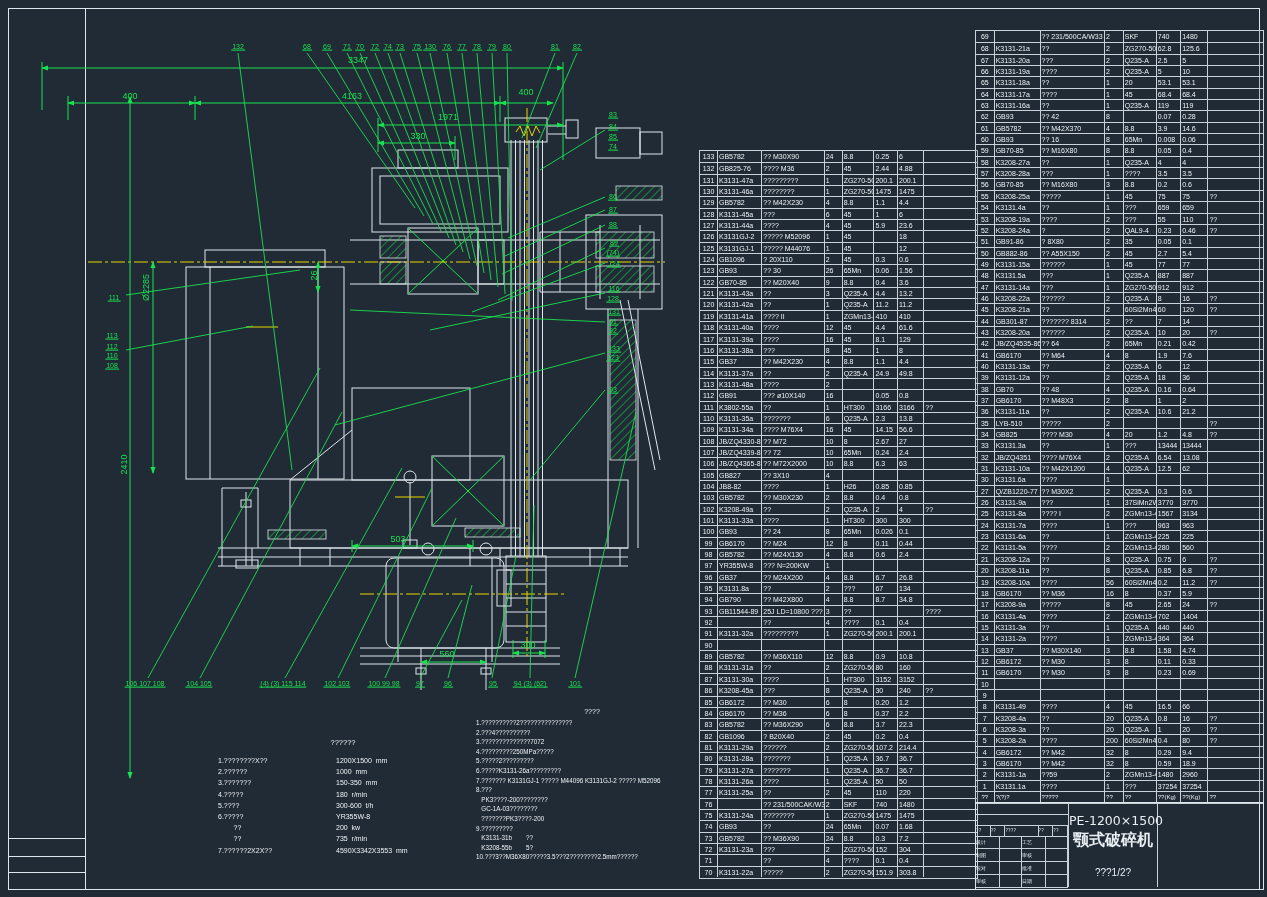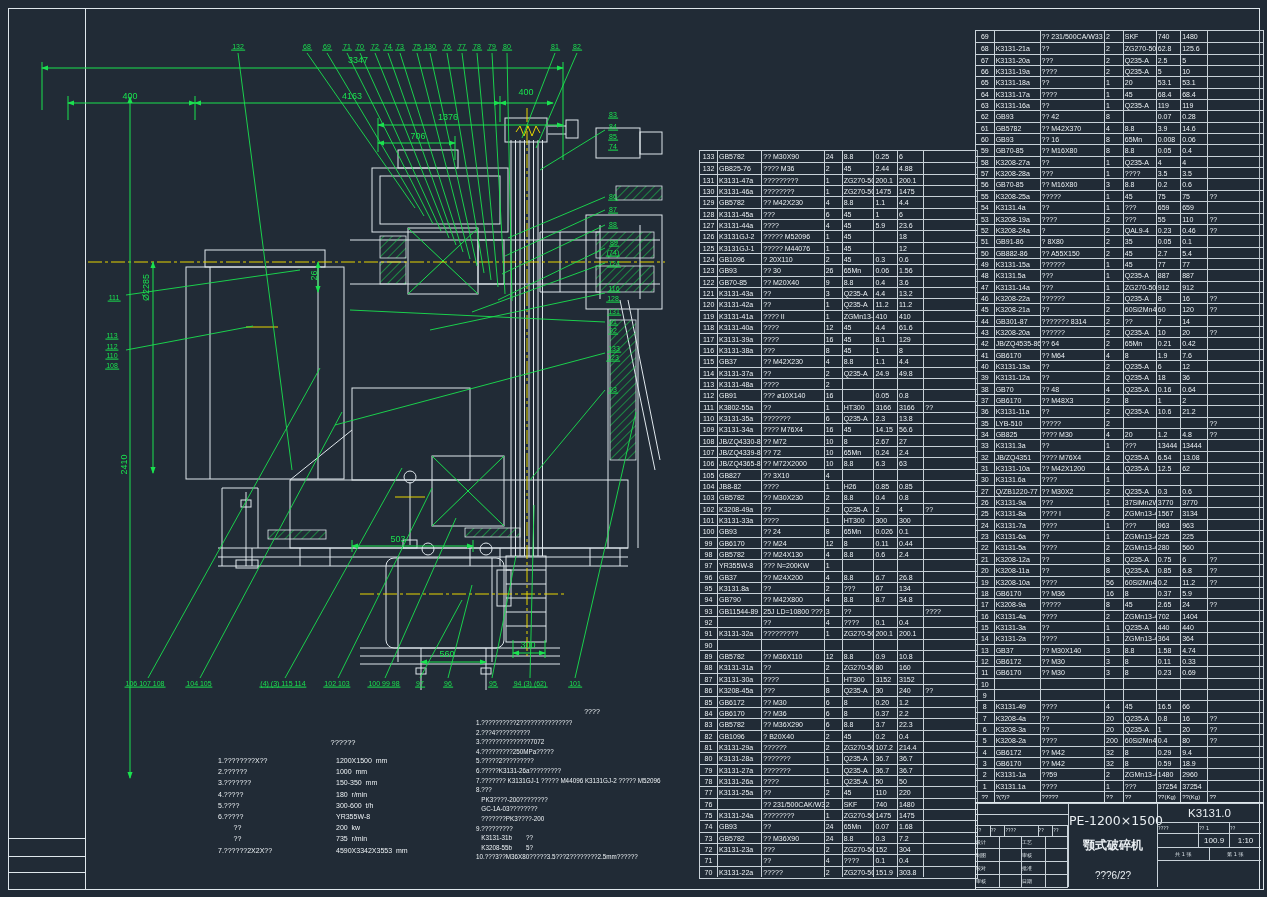--- a/index.html
+++ b/index.html
@@ -302,22 +302,22 @@
       <span class="bl" style="left: 448px; top: 684px;">96</span>
       <span class="bl" style="left: 493px; top: 684px;">95</span>
       <span class="bl" style="left: 530px; top: 684px;">94 (3) (62)</span>
       <span class="bl" style="left: 575px; top: 684px;">101</span>
     </div>
   <div id="dimlayer">
       <span class="dim" style="left: 358px; top: 60px;">3347</span>
       <span class="dim" style="left: 130px; top: 96px;">400</span>
       <span class="dim" style="left: 352px; top: 96px;">4163</span>
       <span class="dim" style="left: 526px; top: 92px;">400</span>
-      <span class="dim" style="left: 448px; top: 117px;">1376</span>
-      <span class="dim" style="left: 418px; top: 136px;">706</span>
+      <span class="dim" style="left: 448px; top: 117px;">1971</span>
+      <span class="dim" style="left: 418px; top: 136px;">330</span>
       <span class="dim" style="left: 398px; top: 539px;">503</span>
       <span class="dim" style="left: 447px; top: 654px;">560</span>
       <span class="dim" style="left: 528px; top: 645px;">300</span>
       <span class="dim rot" style="left: 124px; top: 465px;">2410</span>
       <span class="dim rot" style="left: 146px; top: 288px;">Ø2285</span>
       <span class="dim rot" style="left: 314px; top: 276px;">26</span>
     </div>
 
   <div id="specs">
     <div class="tt">??????</div>
@@ -1745,36 +1745,19 @@
             <div class="tiny cjk" style="border-right: 1px solid rgb(201, 210, 217); line-height: 12px; overflow: hidden;">审核</div>
             <div style="border-right: 1px solid rgb(201, 210, 217);"></div>
             <div class="tiny cjk" style="border-right: 1px solid rgb(201, 210, 217); line-height: 12px; overflow: hidden;">日期</div>
             <div style="border-right: 1px solid rgb(201, 210, 217);"></div>
           </div>
         </div>
     </div>
 
     <div class="tb-abs" style="left:93px;top:0;width:89px;height:84px;border:none;border-right:1px solid #c9d2d9;text-align:center;">
       <div class="cjk" style="font-size:12.5px;margin-top:10px;white-space:nowrap;">PE-1200×1500</div>
-      <div class="cjk" style="font-size:12px;font-weight:bold;margin-top:9px;">颚式破碎机</div>
-      <div style="font-size:10px;margin-top:16px;">???6/2?</div>
+      <div class="cjk" style="font-size:16px;font-weight:bold;margin-top:2px;">颚式破碎机</div>
+      <div style="font-size:10px;margin-top:16px;">???1/2?</div>
     </div>
 
-    <div class="tb-abs" style="left:182px;top:0;width:103px;height:84px;border:none;">
-      <div style="font-size:11.5px;text-align:center;height:19px;line-height:20px;border-bottom:1px solid #c9d2d9;">K3131.0</div>
-      <div style="display:grid;grid-template-columns:40% 30% 30%;height:10px;border-bottom:1px solid #c9d2d9;">
-        <div class="tiny cjk" style="border-right:1px solid #c9d2d9;line-height:10px;">????</div>
-        <div class="tiny cjk" style="border-right:1px solid #c9d2d9;line-height:10px;">?? 1</div>
-        <div class="tiny cjk" style="line-height:10px;">??</div>
-      </div>
-      <div style="display:grid;grid-template-columns:40% 30% 30%;height:13px;border-bottom:1px solid #c9d2d9;">
-        <div style="border-right:1px solid #c9d2d9;"></div>
-        <div style="font-size:8px;line-height:13px;text-align:center;border-right:1px solid #c9d2d9;">100.9</div>
-        <div style="font-size:8px;line-height:13px;text-align:center;">1:10</div>
-      </div>
-      <div style="display:grid;grid-template-columns:50% 50%;height:12px;border-bottom:1px solid #c9d2d9;">
-        <div class="tiny cjk" style="line-height:12px;text-align:center;border-right:1px solid #c9d2d9;">共 1 张</div>
-        <div class="tiny cjk" style="line-height:12px;text-align:center;">第 1 张</div>
-      </div>
-    </div>
   </div>
 
 </div>
 
 </body></html>

